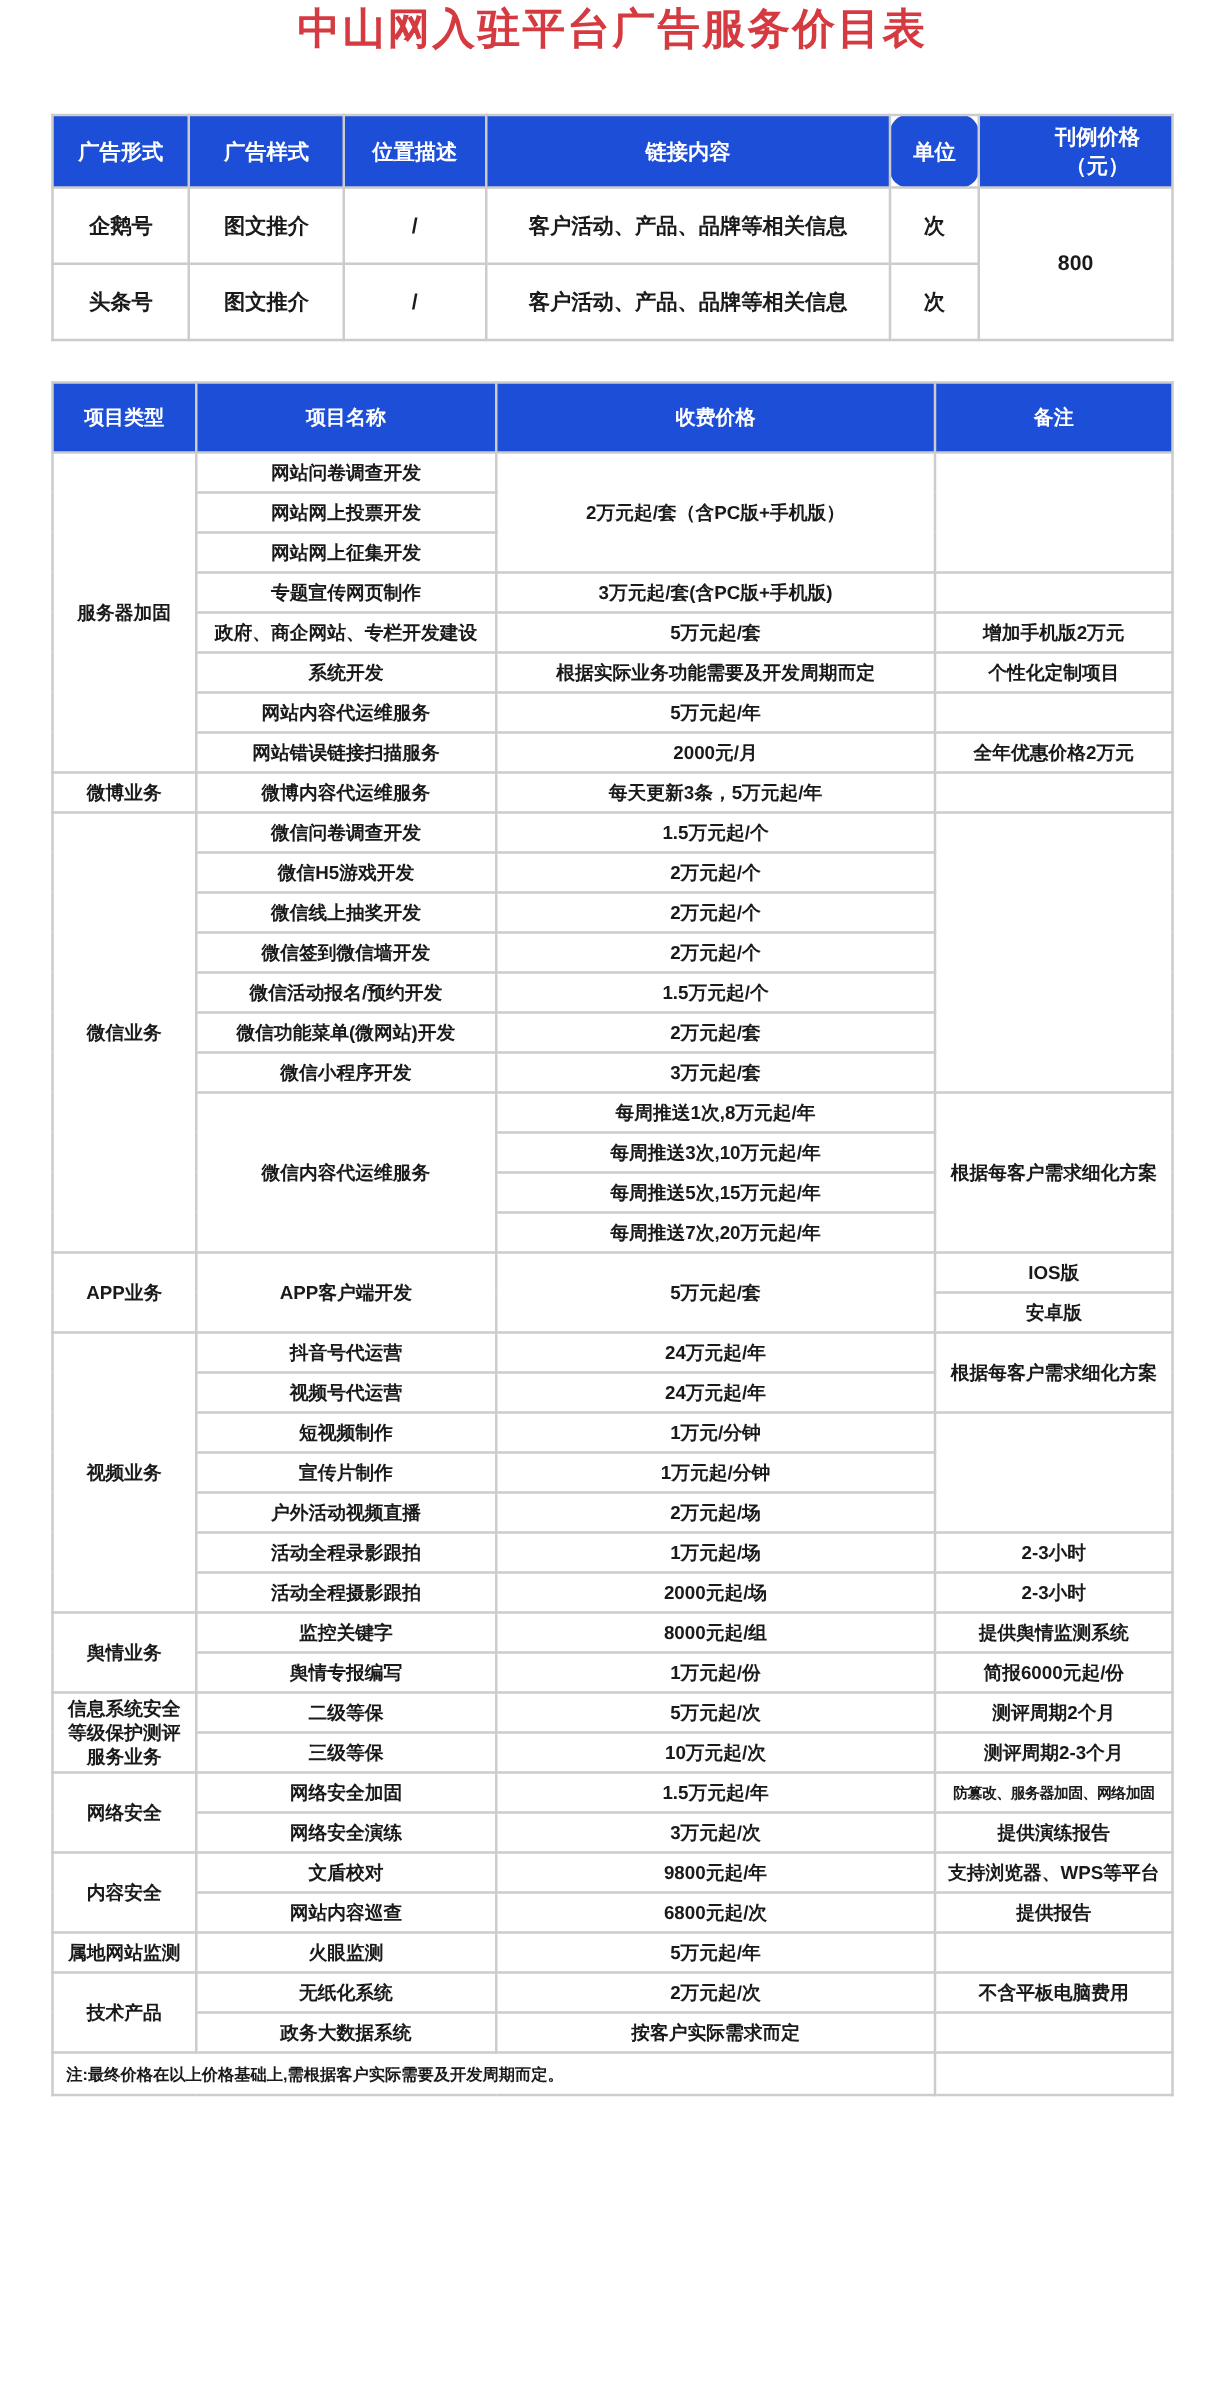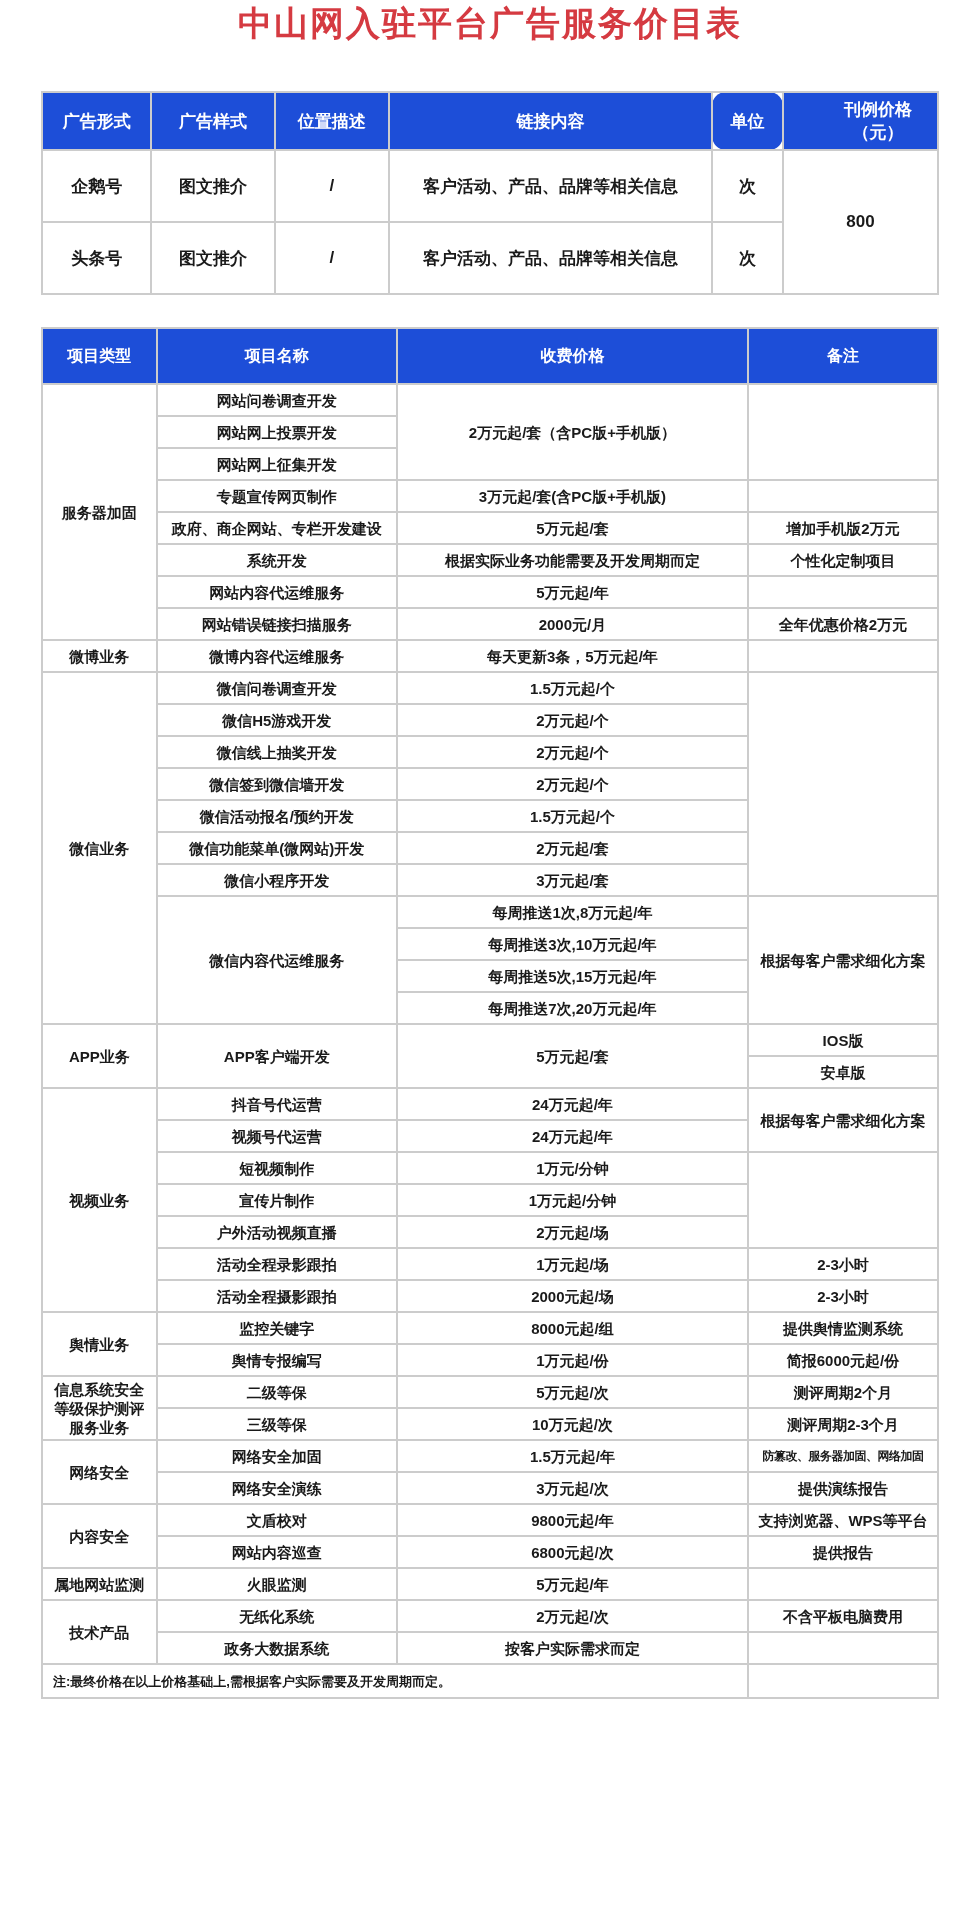--- a/index.html
+++ b/index.html
@@ -42,21 +42,21 @@
     font-weight: 700;
     word-break: break-all;
   }
   table.price-table th {
     background: #1d4ed8;
     color: #ffffff;
     font-size: 17px;
     margin-left: 16px;
   }
   #ad-table th { height: 58px; }
-  #ad-table td { height: 72px; font-size: 17px; padding: 2px 6px; }
+  #ad-table td { height: 61px; font-size: 17px; padding: 2px 6px; }
 
   #project-table th { height: 56px; font-size: 16px; }
   #project-table td {
     height: 32px;
     font-size: 15px;
     padding: 2px 6px;
     line-height: 19px;
   }
   #project-table td.cat { font-size: 15px; padding: 2px 8px; }
   #project-table td.small { font-size: 12px; letter-spacing: -0.5px; padding: 2px 2px; border-radius: 15px; }

